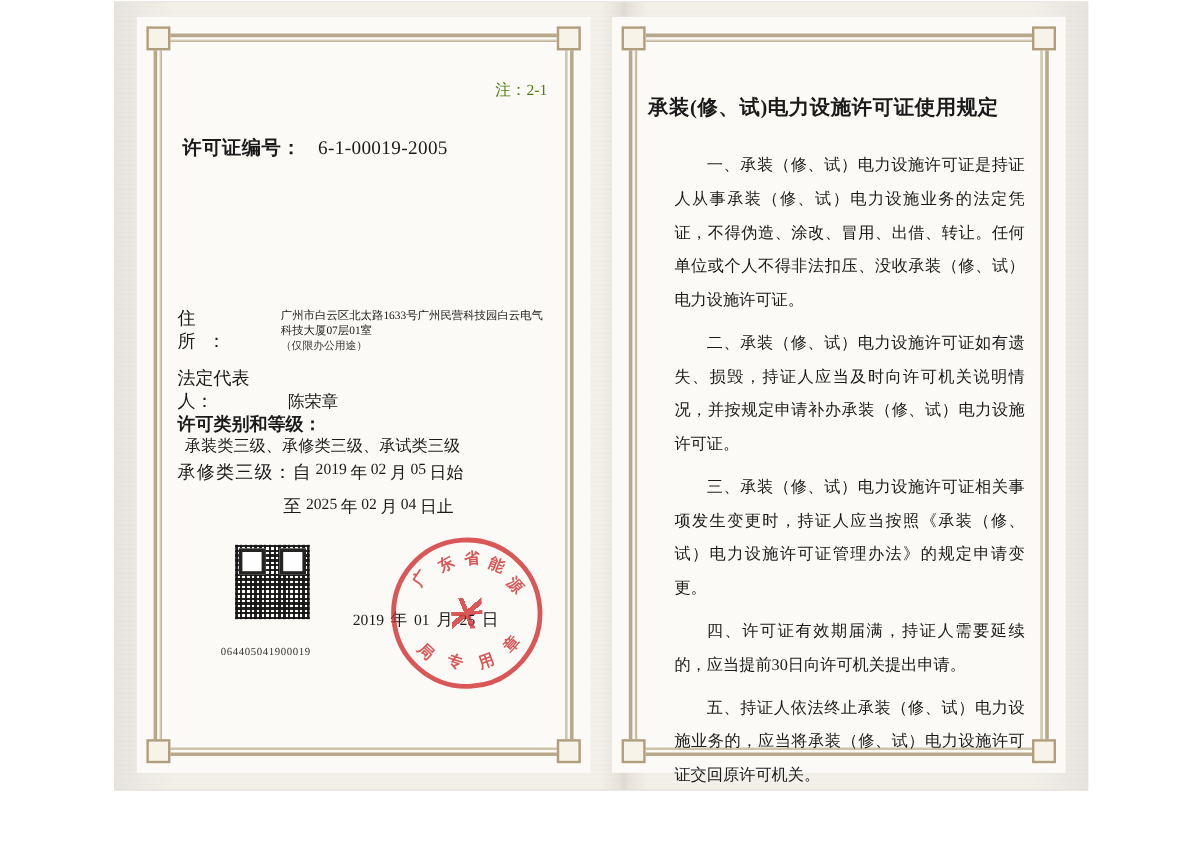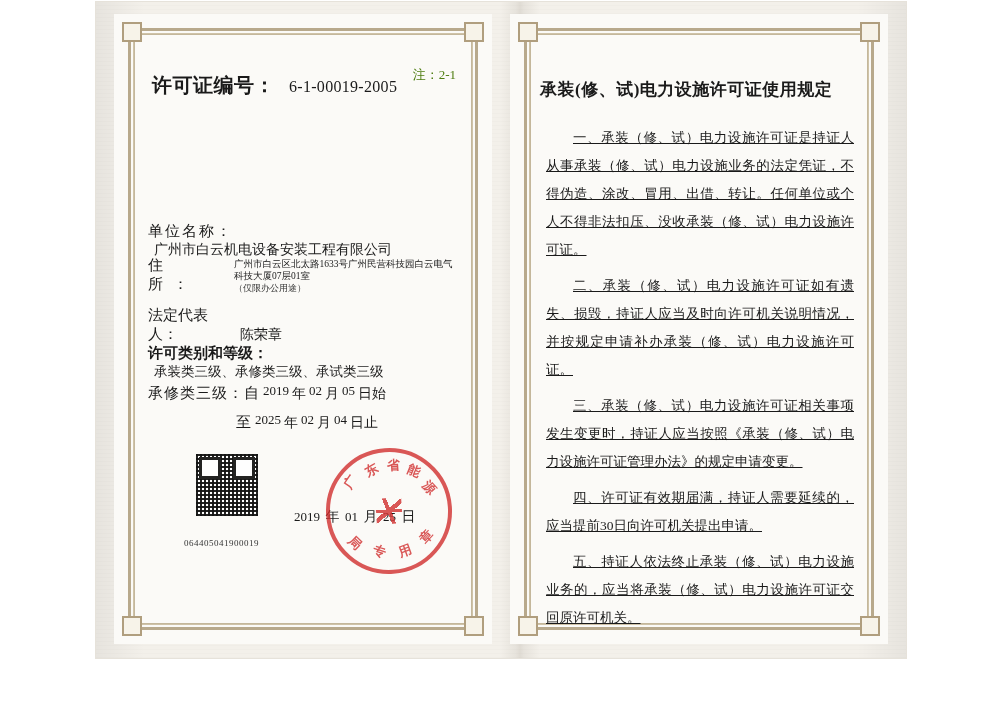--- a/index.html
+++ b/index.html
@@ -97,23 +97,24 @@
   
   .lic-no-row {
     position: absolute;
     left: 8px;
     top: 28px;
     width: 100%;
     display: flex;
     align-items: baseline;
   }
   .lic-no-label {
-    font-size: 20px;
+    font-size: 16px;
     font-weight: bold;
     letter-spacing: 0.5px;
+    margin-top: 41px;
   }
   .lic-no-value {
     font-size: 16px;
     margin-left: 14px;
     font-family: "Liberation Serif", serif;
     letter-spacing: 0.3px;
   }
   .note {
     position: absolute;
     right: 6px;
@@ -284,24 +285,23 @@
     position: absolute;
     left: 0; right: 0;
     top: 34px;
     text-align: left;
     font-size: 17px;
     font-weight: bold;
     letter-spacing: 0.5px;
   }
   .r-list {
     position: absolute;
-    left: 6px;
+    left: 22px;
     right: 4px;
     top: 80px;
-    text-decoration: underline;
   }
   .r-item {
     font-size: 13.5px;
     line-height: 28px;
     text-indent: 27px;
     text-align: justify;
     margin-bottom: 8px;
   }
   .handwriting {
     font-family: "Liberation Serif", serif;
@@ -325,23 +325,20 @@
       <div class="content">
 
         <div class="lic-no-row">
           <span class="lic-no-label">许可证编号：</span>
           <span class="lic-no-value handwriting">6-1-00019-2005</span>
         </div>
 
         <div class="note">注：2-1</div>
 
 
-        <div class="field f-name">
-          <span class="label">单位名称：</span><span class="val handwriting">广州市白云机电设备安装工程有限公司</span>
-        </div>
 
         <div class="field f-addr">
           <span class="label">住　所：</span><span class="addr-val">
             <span>广州市白云区北太路1633号广州民营科技园白云电气科技大厦07层01室</span><br>
             <span class="addr-sub">（仅限办公用途）</span>
           </span>
         </div>
 
         <div class="field f-rep">
           <span class="label">法定代表人：</span><span class="val handwriting">陈荣章</span>

